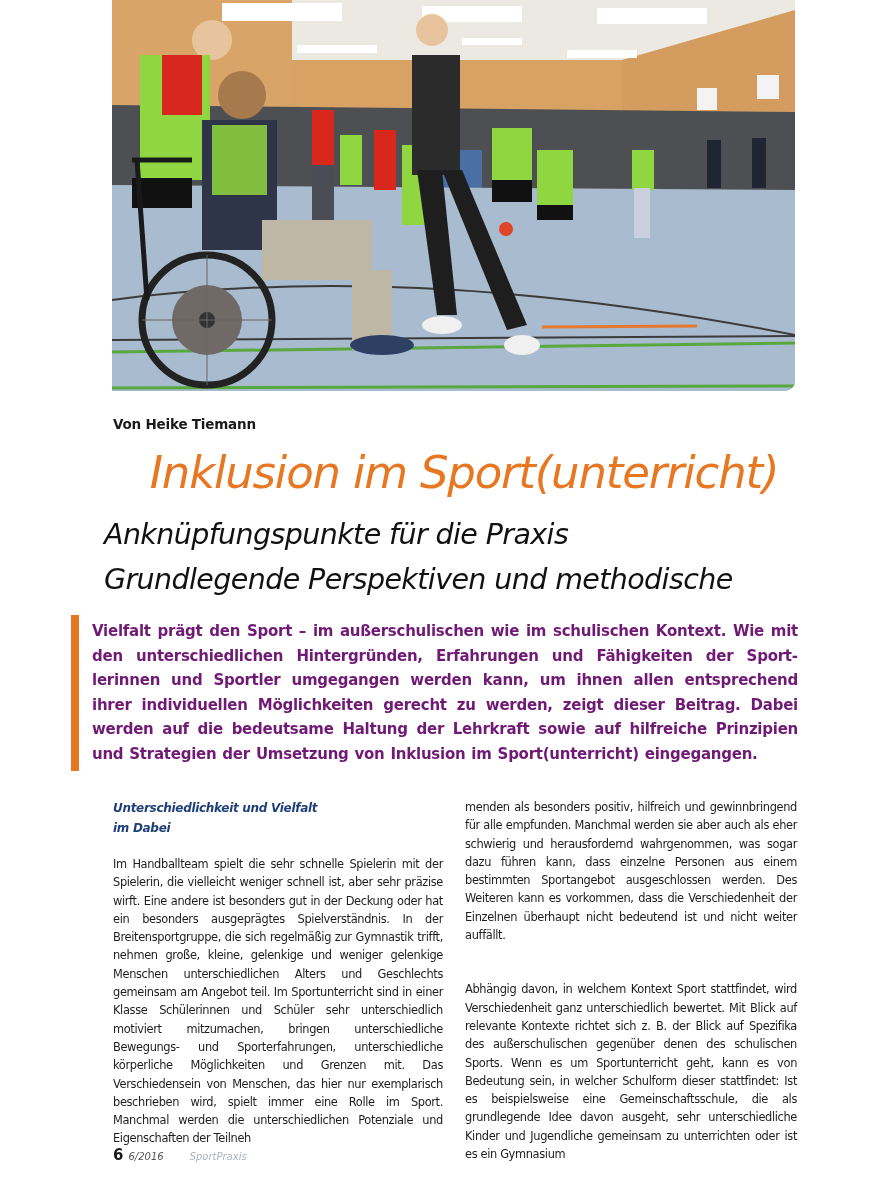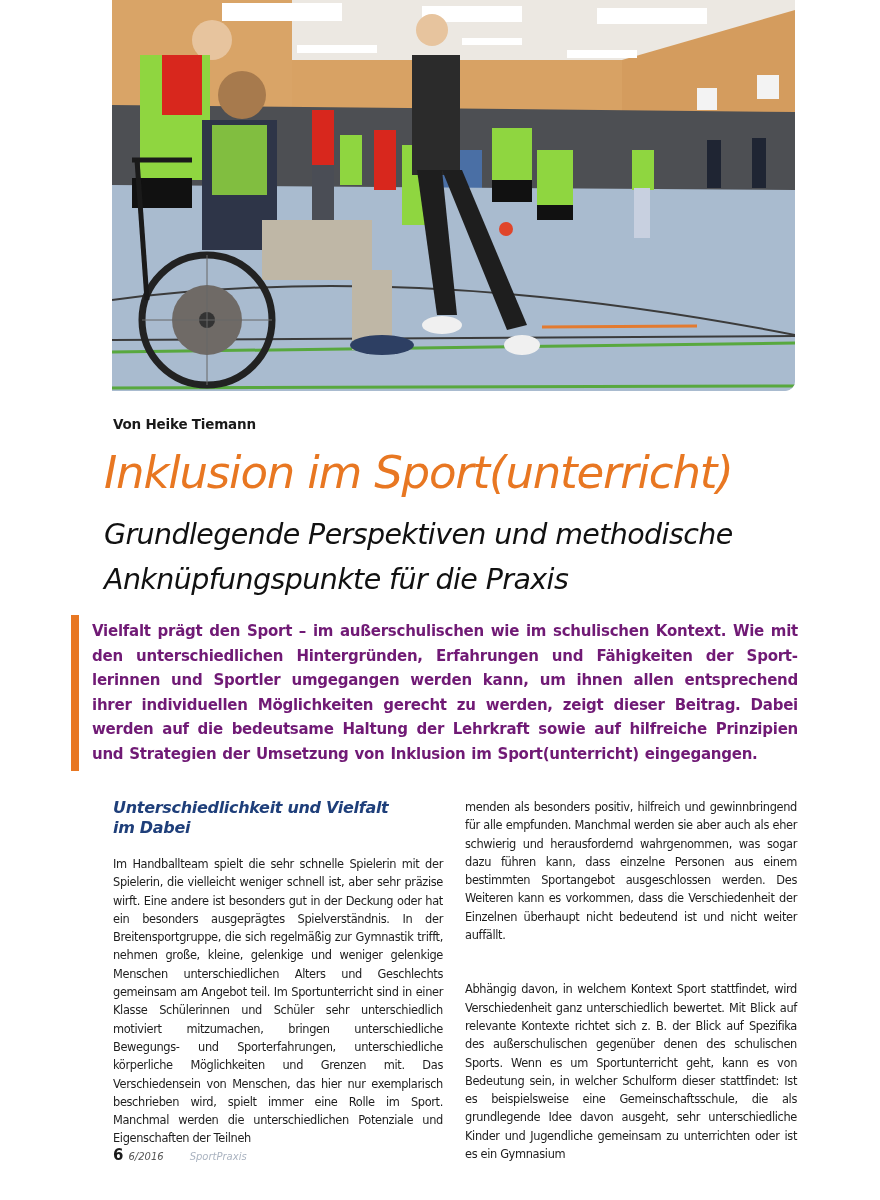--- a/index.html
+++ b/index.html
@@ -14,21 +14,21 @@
   }
   .photo svg { position: absolute; left: 0; top: 0; }
   .byline {
     position: absolute; left: 113px; top: 416px;
     font-family: "DejaVu Sans", sans-serif; font-weight: bold; font-size: 13.5px; color: #1a1a1a;
     letter-spacing: -0.2px;
   }
   .title {
     position: absolute; left: 104px; top: 448px; width: 720px;
     font-family: "DejaVu Sans", sans-serif; font-style: italic; font-size: 45px; color: #e87722;
-    letter-spacing: -1.2px; line-height: 1.1; white-space: nowrap;
+    letter-spacing: -1.2px; line-height: 1.1; white-space: nowrap; text-align: center;
   }
   .subtitle {
     position: absolute; left: 104px; top: 512px; width: 720px;
     font-family: "DejaVu Sans", sans-serif; font-style: italic; font-size: 28.5px; color: #111;
     line-height: 45px; letter-spacing: -0.6px;
   }
   .lead-bar {
     position: absolute; left: 71px; top: 615px; width: 8px; height: 156px; background: #e87722;
   }
   .lead {
@@ -39,21 +39,21 @@
   }
   .col {
     position: absolute; top: 798px;
     font-family: "DejaVu Sans", sans-serif; font-size: 11.4px; line-height: 18.3px;
     color: #1d1d1d; text-align: justify; letter-spacing: -0.35px;
   }
   .col.left { left: 113px; width: 330px; }
   .col.right { left: 465px; width: 332px; }
   .col h2 {
     margin: 0 0 17px 0; font-family: "DejaVu Sans", sans-serif; font-style: italic; font-weight: bold;
-    font-size: 16px; line-height: 20px; color: #1f3f7a; letter-spacing: -0.3px;
+    font-size: 12px; line-height: 20px; color: #1f3f7a; letter-spacing: -0.3px;
   }
   .col p { margin: 0; }
   .col p + p { margin-top: 36px; }
   .footer {
     position: absolute; left: 113px; top: 1146px;
     font-family: "DejaVu Sans", sans-serif; display: flex; align-items: baseline; gap: 5px;
   }
   .footer .pgnum { font-size: 15px; color: #1a1a1a; font-weight: bold; }
   .footer .issue { font-size: 10px; color: #555; font-style: italic; }
   .footer .mag { font-size: 10px; color: #aab3c0; font-style: italic; margin-left: 21px; }
@@ -130,22 +130,22 @@
     <line x1="20" y1="160" x2="80" y2="160" stroke="#1a1a1a" stroke-width="5"></line>
     <line x1="25" y1="160" x2="35" y2="300" stroke="#1a1a1a" stroke-width="5"></line>
   </svg>
 </div>
 
 <div class="byline">Von Heike Tiemann</div>
 
 <h1 class="title" style="margin:0;font-weight:normal;">Inklusion im Sport(unterricht)</h1>
 
 <div class="subtitle">
+  <div>Anknüpfungspunkte für die Praxis</div>
   <div>Grundlegende Perspektiven und methodische</div>
-  <div>Anknüpfungspunkte für die Praxis</div>
 </div>
 
 <div class="lead-bar"></div>
 <p class="lead" style="margin:0;">Vielfalt prägt den Sport – im außerschulischen wie im schulischen Kontext. Wie mit den unterschiedlichen Hintergründen, Erfahrungen und Fähigkeiten der Sport­lerinnen und Sportler umgegangen werden kann, um ihnen allen entsprechend ihrer individuellen Möglichkeiten gerecht zu werden, zeigt dieser Beitrag. Dabei werden auf die bedeutsame Haltung der Lehrkraft sowie auf hilfreiche Prinzipien und Stra­tegien der Umsetzung von Inklusion im Sport(unterricht) eingegangen.</p>
 
 <div class="col left">
   <h2>
     <span>Unterschiedlichkeit und Vielfalt</span><br>
     <span>im Dabei</span>
   </h2>

